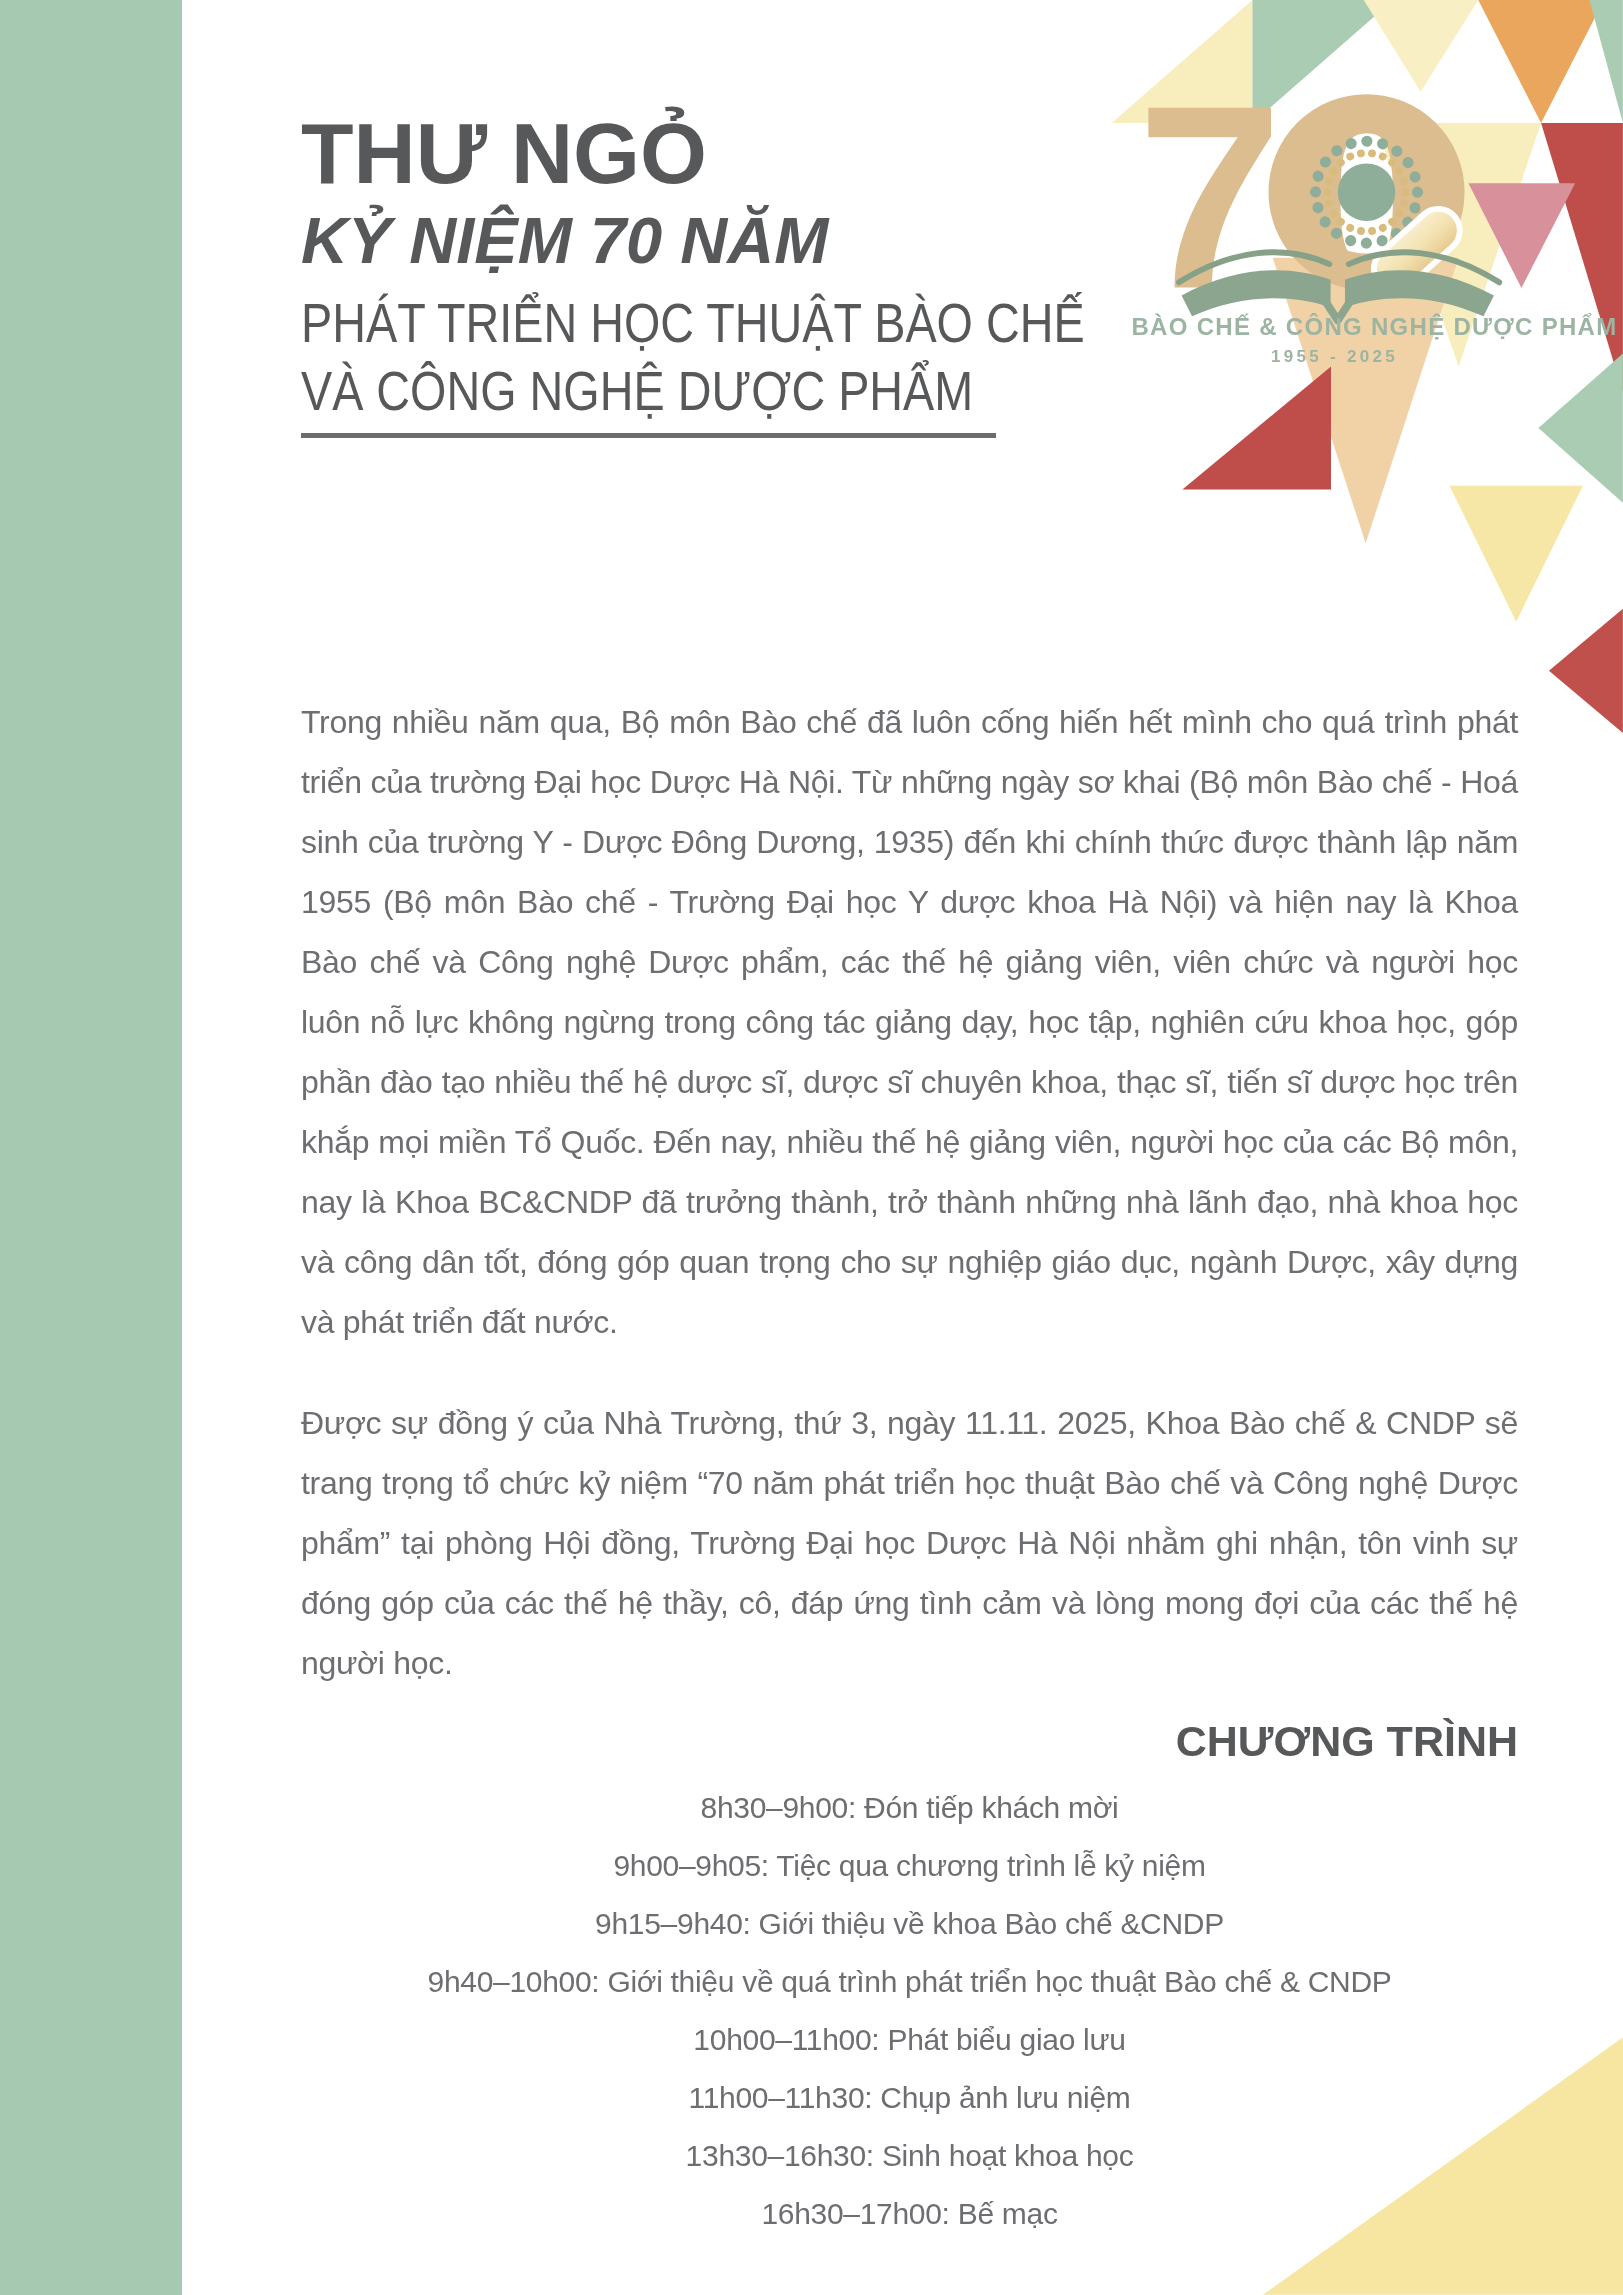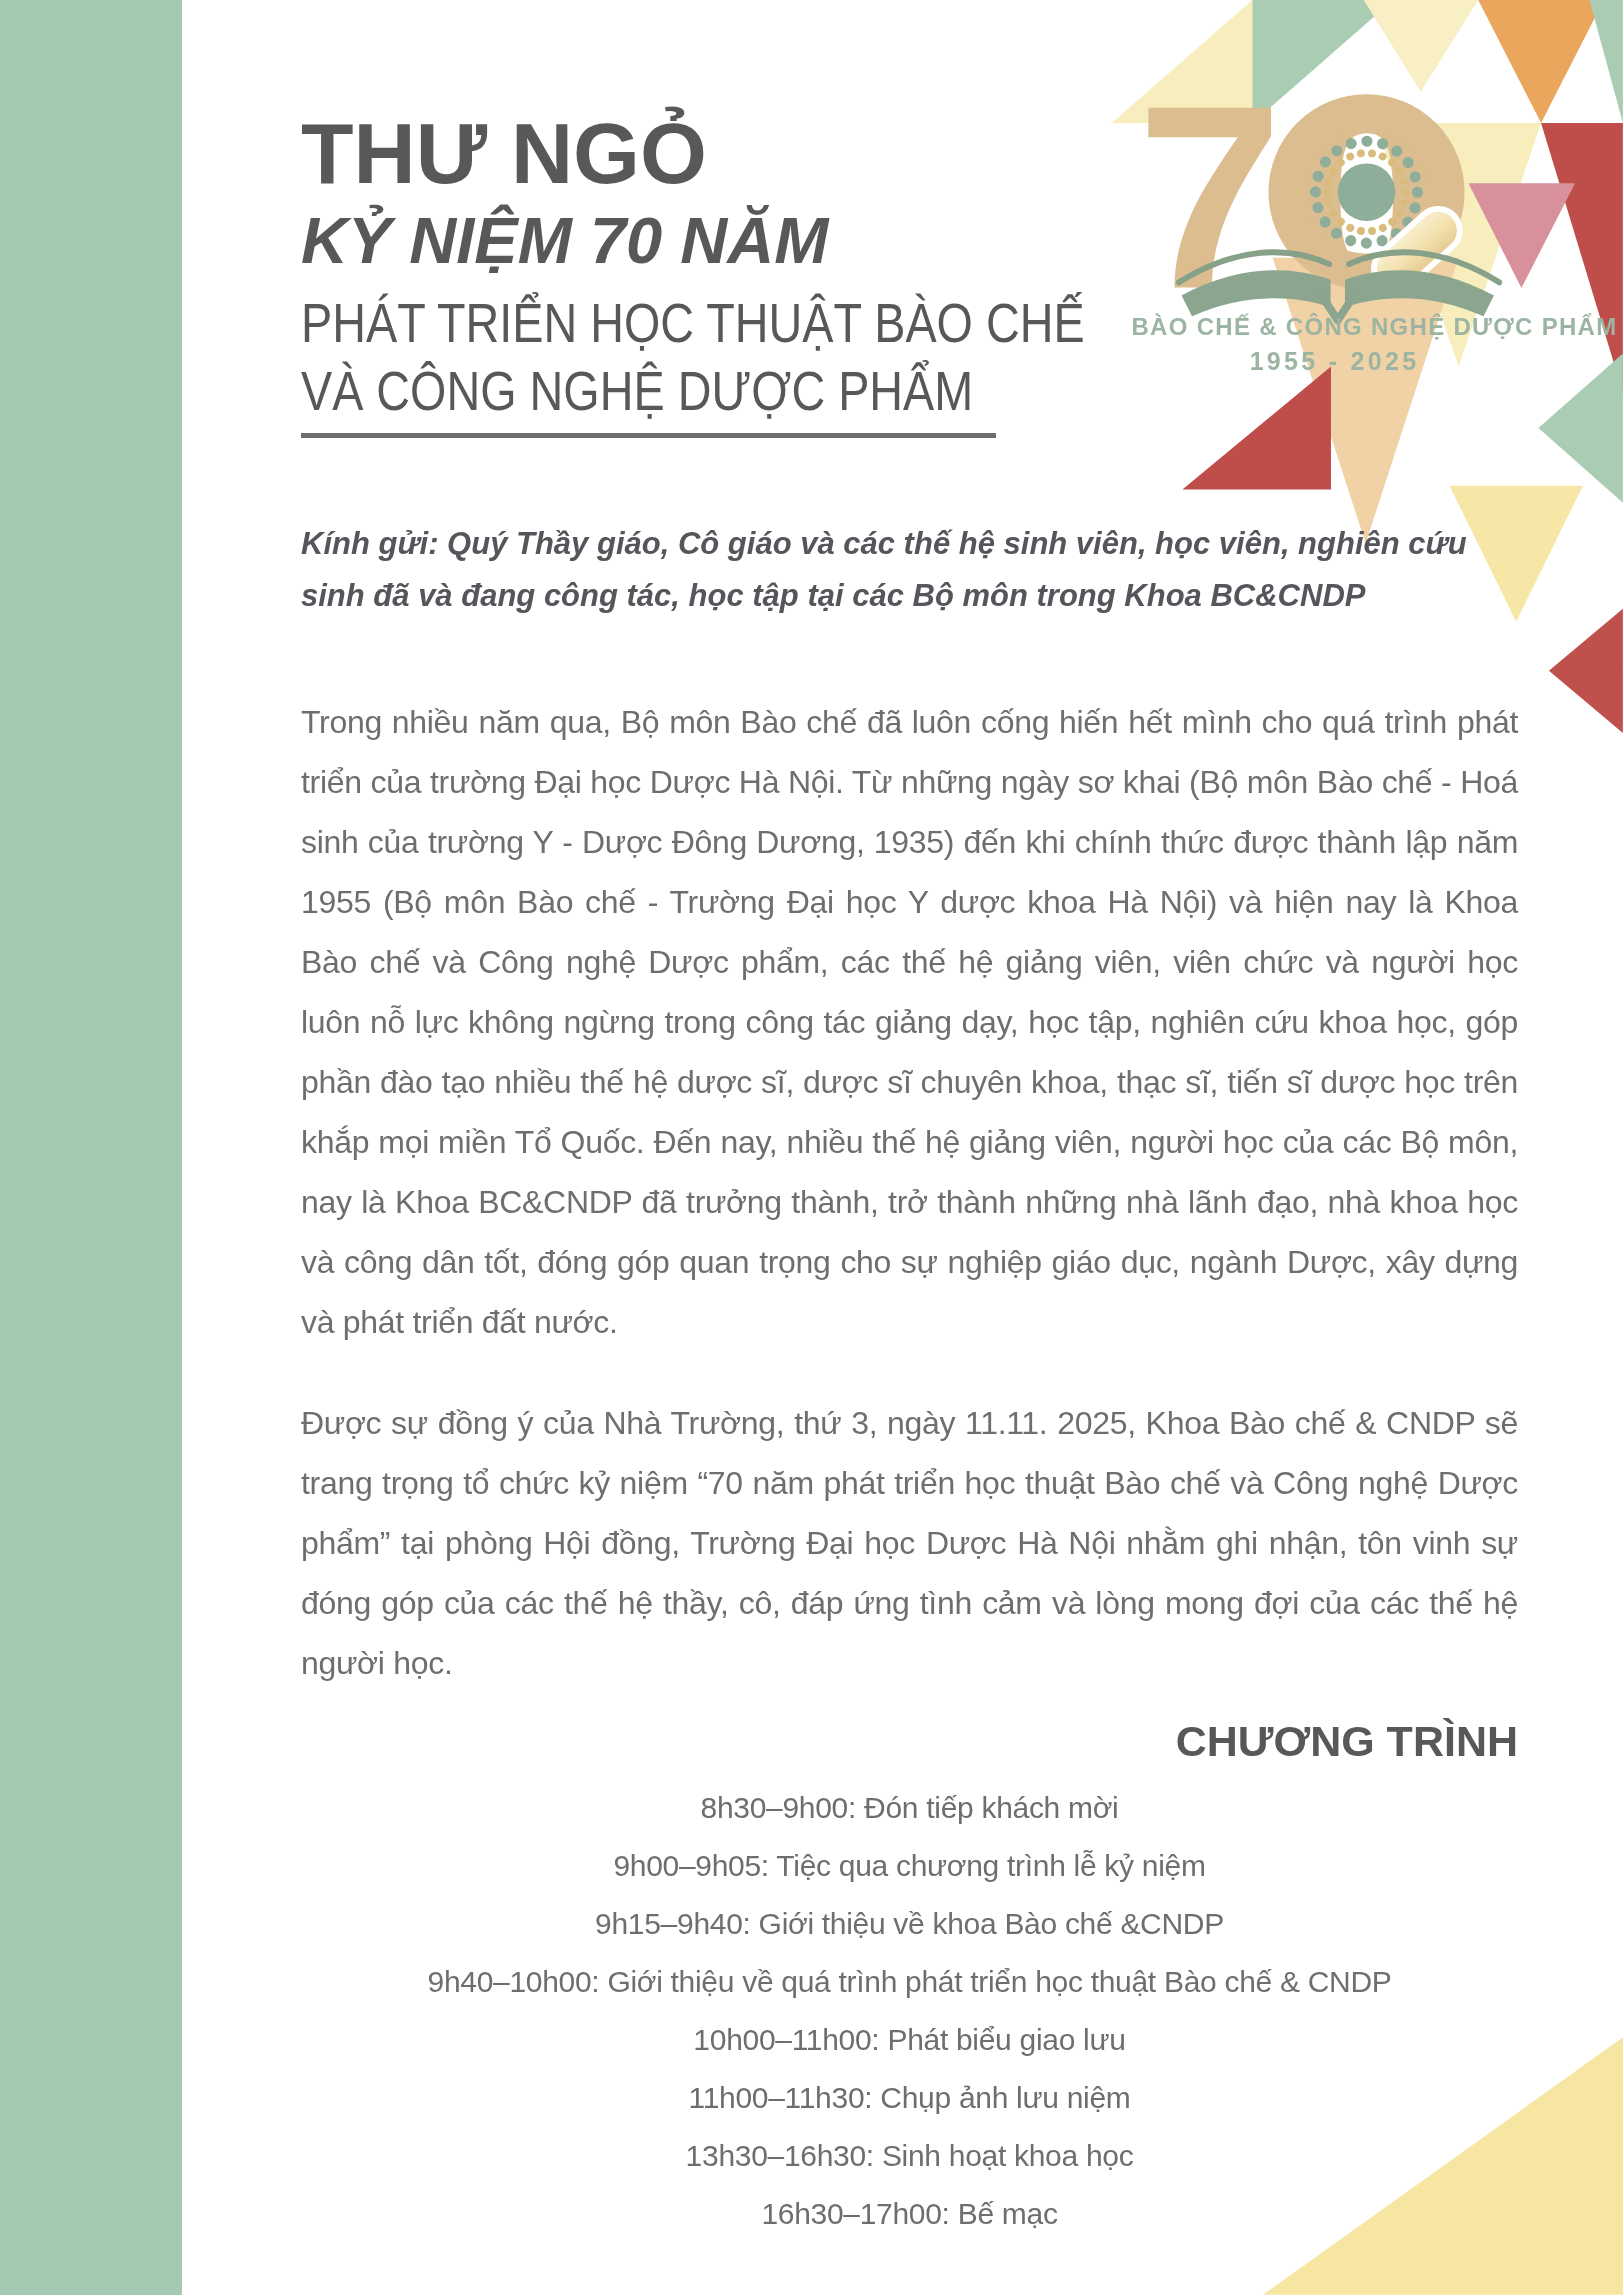--- a/index.html
+++ b/index.html
@@ -34,21 +34,21 @@
   .f-corner{fill:var(--corner-yellow,#f7e6a1);}
 
   
   #logo-svg{left:1086px;top:85px;width:497px;height:281px;}
   .logo-line{
     left:1086px;width:497px;text-align:center;
     color:var(--logo-text-green,#9cb4a2);
     font-weight:bold;
   }
   #logo-name{top:313px;font-size:24px;letter-spacing:1.3px;margin-left:40px;}
-  #logo-years{top:347px;font-size:25px;letter-spacing:3.3px;}
+  #logo-years{top:347px;font-size:17px;letter-spacing:3.3px;}
 
   
   .title{left:301px;color:var(--title-gray,#57585a);white-space:nowrap;}
   #title1{top:110px;font-size:86px;font-weight:bold;line-height:1;}
   #title2{top:208px;font-size:65px;font-weight:600;font-style:italic;line-height:1;}
   .subtitle{font-size:55px;font-weight:400;line-height:1;transform:scaleX(.85);transform-origin:left;}
   #title3{top:296px;}
   #title4{top:364px;}
   #title-rule{left:301px;top:433px;width:695px;height:4.6px;background:#6b6c6e;}
 
@@ -139,21 +139,20 @@
   </svg>
   <div id="logo-name" class="abs logo-line">BÀO CHẾ &amp; CÔNG NGHỆ DƯỢC PHẨM</div>
   <div id="logo-years" class="abs logo-line">1955 - 2025</div>
 
   <div id="title1" class="abs title">THƯ NGỎ</div>
   <div id="title2" class="abs title">KỶ NIỆM 70 NĂM</div>
   <div id="title3" class="abs title subtitle">PHÁT TRIỂN HỌC THUẬT BÀO CHẾ</div>
   <div id="title4" class="abs title subtitle">VÀ CÔNG NGHỆ DƯỢC PHẨM</div>
   <div id="title-rule" class="abs"></div>
 
-  <div id="salutation" class="abs">Kính gửi: Quý Thầy giáo, Cô giáo và các thế hệ sinh viên, học viên, nghiên cứu sinh đã và đang công tác, học tập tại các Bộ môn trong Khoa BC&amp;CNDP</div>
 
   <div id="content" class="abs">
     <div id="para1" class="para">Trong nhiều năm qua, Bộ môn Bào chế đã luôn cống hiến hết mình cho quá trình phát triển của trường Đại học Dược Hà Nội. Từ những ngày sơ khai (Bộ môn Bào chế - Hoá sinh của trường Y - Dược Đông Dương, 1935) đến khi chính thức được thành lập năm 1955 (Bộ môn Bào chế - Trường Đại học Y dược khoa Hà Nội) và hiện nay là Khoa Bào chế và Công nghệ Dược phẩm, các thế hệ giảng viên, viên chức và người học luôn nỗ lực không ngừng trong công tác giảng dạy, học tập, nghiên cứu khoa học, góp phần đào tạo nhiều thế hệ dược sĩ, dược sĩ chuyên khoa, thạc sĩ, tiến sĩ dược học trên khắp mọi miền Tổ Quốc. Đến nay, nhiều thế hệ giảng viên, người học của các Bộ môn, nay là Khoa BC&amp;CNDP đã trưởng thành, trở thành những nhà lãnh đạo, nhà khoa học và công dân tốt, đóng góp quan trọng cho sự nghiệp giáo dục, ngành Dược, xây dựng và phát triển đất nước.</div>
     <div id="para2" class="para">Được sự đồng ý của Nhà Trường, thứ 3, ngày 11.11. 2025, Khoa Bào chế &amp; CNDP sẽ trang trọng tổ chức kỷ niệm “70 năm phát triển học thuật Bào chế và Công nghệ Dược phẩm” tại phòng Hội đồng, Trường Đại học Dược Hà Nội nhằm ghi nhận, tôn vinh sự đóng góp của các thế hệ thầy, cô, đáp ứng tình cảm và lòng mong đợi của các thế hệ người học.</div>
     <div id="program-heading">CHƯƠNG TRÌNH</div>
     <div id="program-schedule">
 
     <div class="schedule-item">8h30–9h00: Đón tiếp khách mời</div>
         <div class="schedule-item">9h00–9h05: Tiệc qua chương trình lễ kỷ niệm</div>
         <div class="schedule-item">9h15–9h40: Giới thiệu về khoa Bào chế &amp;CNDP</div>

